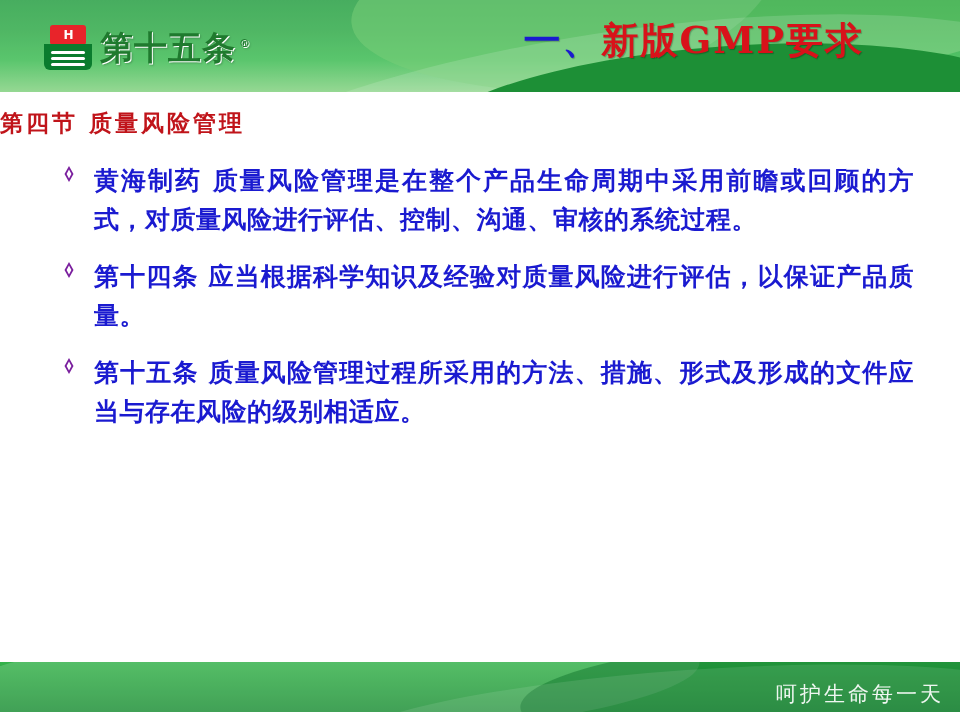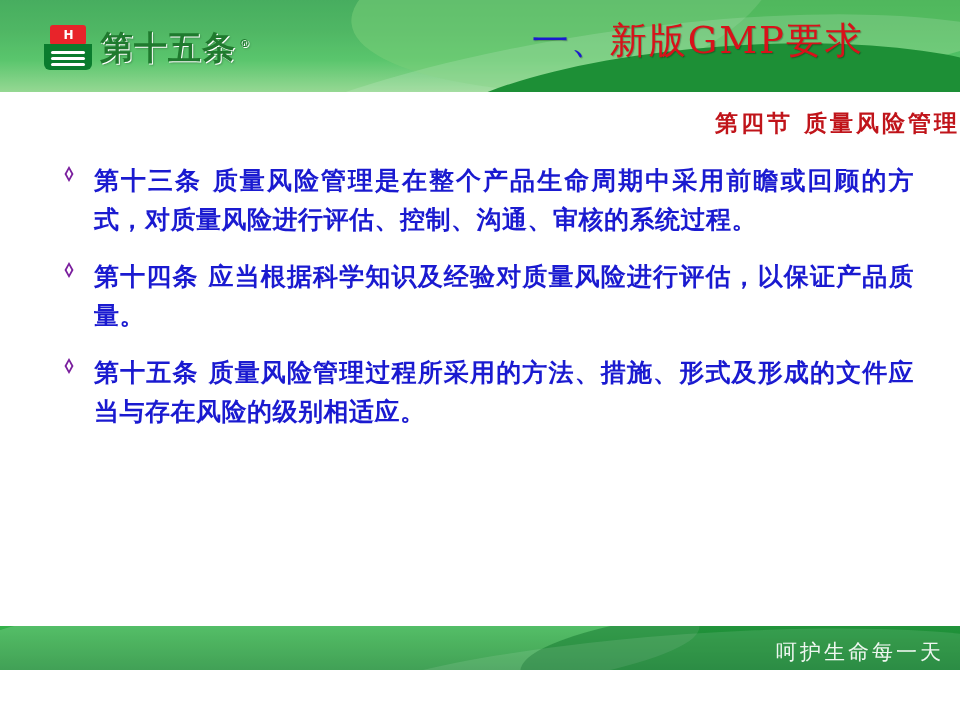--- a/index.html
+++ b/index.html
@@ -138,21 +138,21 @@
     color: #1f7a2e;
     vertical-align: super;
   }
 
   
   .header-title {
     position: absolute;
     right: 96px;
     top: 16px;
     font-size: 37px;
-    font-weight: normal;
+    font-weight: bold;
     letter-spacing: 2px;
     white-space: nowrap;
     font-family: "DejaVu Serif", "Liberation Serif", serif;
   }
   .header-title .t-blue {
     color: #1a1ad0;
     text-shadow: 1px 1px 1px rgba(0,0,0,0.25);
   }
   .header-title .t-red {
     color: #d8121a;
@@ -162,21 +162,21 @@
   
   .body-area {
     position: absolute;
     left: 0;
     top: 92px;
     width: 960px;
     height: 570px;
     background: #ffffff;
   }
   .section-title {
-    text-align: right;
+    text-align: left;
     margin-top: 16px;
     font-size: 23px;
     font-weight: bold;
     color: #c0141a;
     letter-spacing: 3px;
     font-family: "DejaVu Serif", "Liberation Serif", serif;
   }
   .bullets {
     margin-top: 22px;
     padding: 0 46px 0 58px;
@@ -202,23 +202,23 @@
     color: #7a1f9e;
     font-size: 19px;
     line-height: 20px;
   }
   .bullet .marker svg { display: block; }
 
   
   .footer {
     position: absolute;
     left: 0;
-    top: 626px;
-    width: 960px;
-    height: 44px;
+    top: 662px;
+    width: 960px;
+    height: 50px;
     background: linear-gradient(180deg, #34b24b 0%, #2ba441 40%, #1d8f36 100%);
     overflow: hidden;
   }
   .footer .fswoop1 {
     position: absolute;
     left: -60px;
     top: -40px;
     width: 760px;
     height: 120px;
     border-radius: 50%;
@@ -288,21 +288,21 @@
 
     <div class="bullets">
 
       <div class="bullet">
         <span class="marker">
           <svg width="18" height="18" viewBox="0 0 18 18">
               <path d="M9 1 L13.5 9 L9 17 L4.5 9 Z" fill="#7a1f9e"></path>
               <path d="M9 4.5 L11.4 9 L9 13.5 L6.6 9 Z" fill="#ffffff"></path>
             </svg>
         </span>
-        <span>第十三条    质量风险管理是在整个产品生命周期中采用前瞻或回顾的方式，对质量风险进行评估、控制、沟通、审核的系统过程。</span>
+        <span>黄海制药    质量风险管理是在整个产品生命周期中采用前瞻或回顾的方式，对质量风险进行评估、控制、沟通、审核的系统过程。</span>
       </div>
 
       <div class="bullet">
         <span class="marker">
           <svg width="18" height="18" viewBox="0 0 18 18">
               <path d="M9 1 L13.5 9 L9 17 L4.5 9 Z" fill="#7a1f9e"></path>
               <path d="M9 4.5 L11.4 9 L9 13.5 L6.6 9 Z" fill="#ffffff"></path>
             </svg>
         </span>
         <span>第十四条    应当根据科学知识及经验对质量风险进行评估，以保证产品质量。</span>

